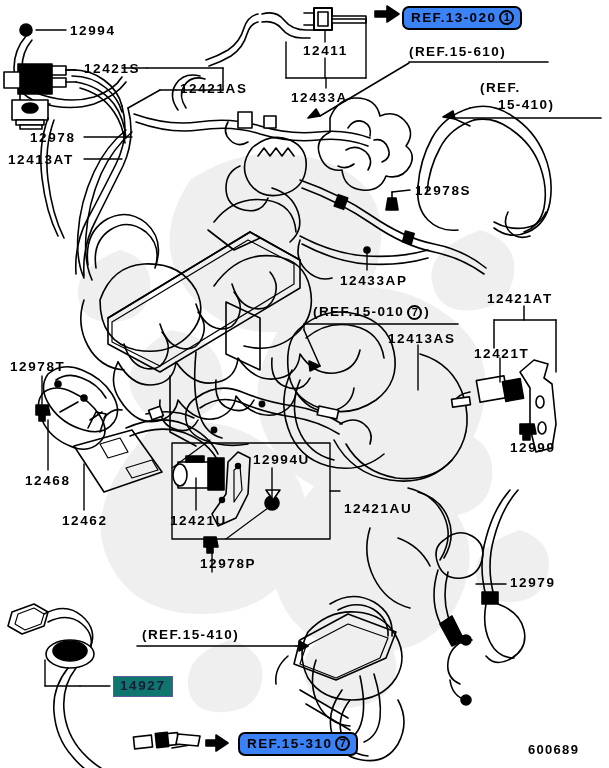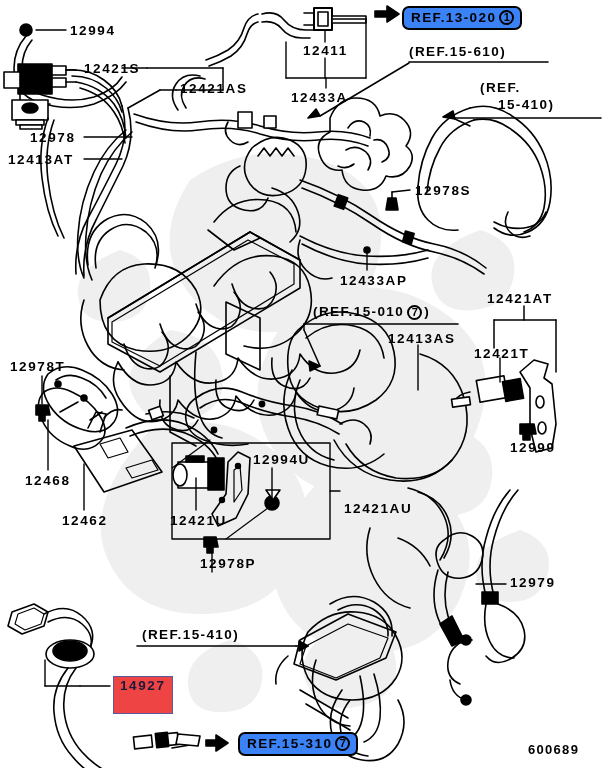--- a/index.html
+++ b/index.html
@@ -81,23 +81,23 @@
     border: 2px solid #000;
     border-radius: 50%;
     font-size: 11px;
     letter-spacing: 0;
     font-weight: 700;
     margin-left: 1px;
     box-sizing: border-box;
   }
   .highlight {
     position: absolute;
-    background: #ef4444;
+    background: #0f766e;
     border: 1.5px solid #5a5a9e;
-    padding: 2px 6px 20px 6px;
+    padding: 2px 6px 3px 6px;
     font-family: "Liberation Sans", sans-serif;
     font-weight: 700;
     font-size: 13.5px;
     letter-spacing: 1.6px;
     color: #1a1a3c;
     white-space: nowrap;
     line-height: 1;
   }
   .corner-code {
     position: absolute;

